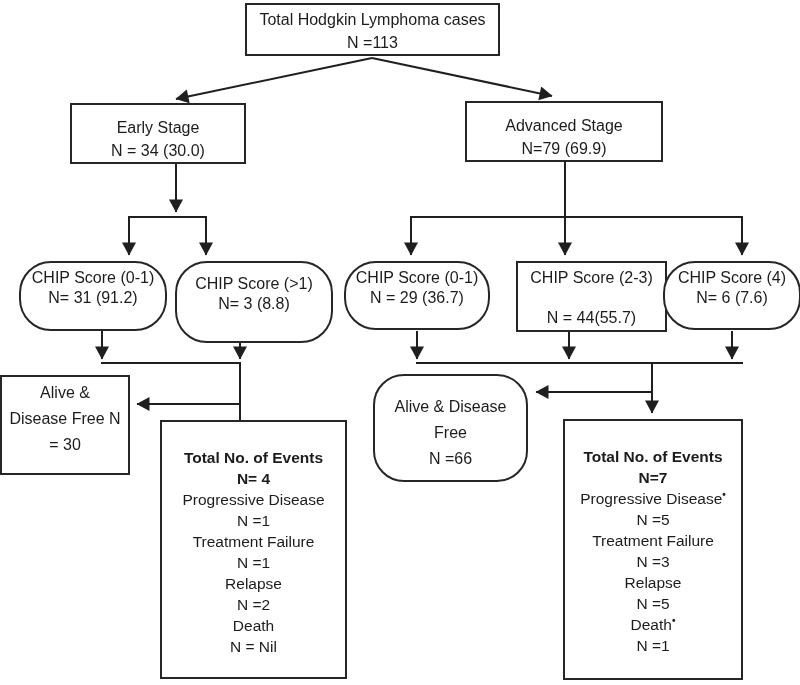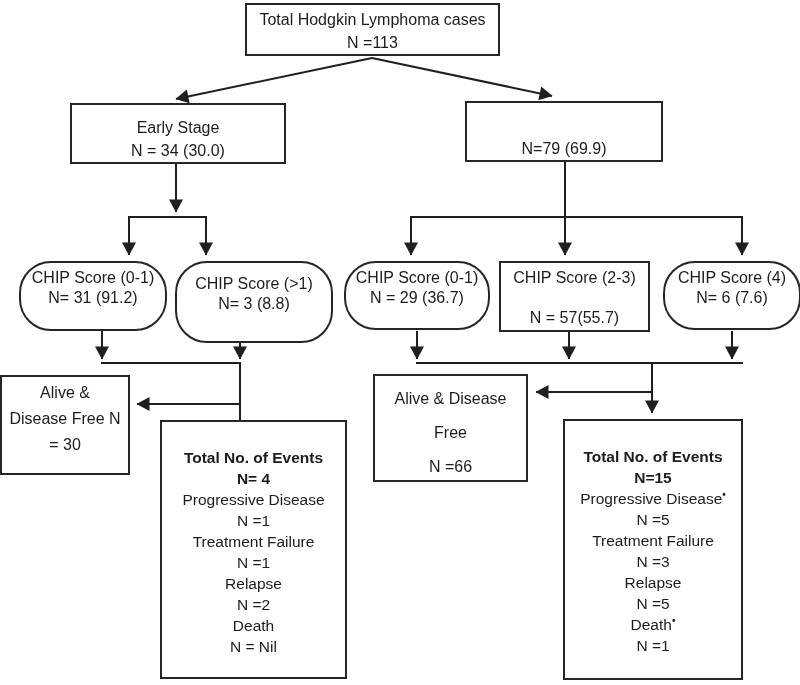--- a/index.html
+++ b/index.html
@@ -29,27 +29,27 @@
     text-align: center;
     font-size: 16px;
   }
   .node .ln { line-height: 23px; white-space: nowrap; }
 
   .stage .ln { line-height: 23px; }
 
   .chip { justify-content: center; padding-bottom: 16px; border-radius: 32px; }
   .chip .ln { line-height: 20px; }
 
-  .chip-mid { justify-content: space-between; padding: 5px 0 2px 0; }
+  .chip-mid { justify-content: space-between; padding: 5px 0 2px 0; margin-left: 17px; }
   .chip-mid .ln { line-height: 20px; }
 
   .alive-early { justify-content: center; padding-bottom: 12px; }
   .alive-early .ln { line-height: 26px; }
 
-  .alive-adv { justify-content: space-between; padding-top: 10px; }
+  .alive-adv { justify-content: center; padding-top: 10px; border-radius: 31px; }
   .alive-adv .ln { line-height: 26px; }
 
   .events {
     justify-content: flex-start;
     padding-top: 25px;
     font-size: 15.5px;
   }
   .events .ln { line-height: 21px; }
   .bold { font-weight: bold; }
   sup.star { font-size: 10px; line-height: 0; vertical-align: super; font-weight: bold; }
@@ -94,47 +94,48 @@
       <line x1="652" y1="363" x2="652" y2="413" marker-end="url(#arw)"></line>
       <line x1="652" y1="392" x2="536" y2="392" marker-end="url(#arw)"></line>
     </g>
   </svg>
 
   <div class="node" style="left:245px; top:3px; width:255px; height:53px;">
     <div class="ln">Total Hodgkin Lymphoma cases</div>
     <div class="ln">N =113</div>
   </div>
 
-  <div class="node stage" style="left:70px; top:103px; width:216px; height:61px;">
+  <div class="node stage" style="left:70px; top:103px; width:176px; height:61px;">
     <div class="ln">Early Stage</div>
     <div class="ln">N = 34 (30.0)</div>
   </div>
 
   <div class="node stage" style="left:465px; top:101px; width:198px; height:61px;">
+    <div class="ln">Advanced Stage</div>
     <div class="ln">N=79 (69.9)</div>
   </div>
 
   <div class="node chip" style="left:19px; top:261px; width:148px; height:70px;">
     <div class="ln">CHIP Score (0-1)</div>
     <div class="ln">N= 31 (91.2)</div>
   </div>
 
   <div class="node chip" style="left:175px; top:261px; width:158px; height:82px;">
     <div class="ln">CHIP Score (&gt;1)</div>
     <div class="ln">N= 3 (8.8)</div>
   </div>
 
   <div class="node chip" style="left:344px; top:261px; width:146px; height:69px;">
     <div class="ln">CHIP Score (0-1)</div>
     <div class="ln">N = 29 (36.7)</div>
   </div>
 
   <div class="node chip-mid" style="left:499px; top:261px; width:151px; height:71px;">
     <div class="ln">CHIP Score (2-3)</div>
-    <div class="ln">N = 57(55.7)</div>
+    <div class="ln">N = 44(55.7)</div>
   </div>
 
   <div class="node chip" style="left:663px; top:261px; width:138px; height:69px;">
     <div class="ln">CHIP Score (4)</div>
     <div class="ln">N= 6 (7.6)</div>
   </div>
 
   <div class="node alive-early" style="left:0; top:375px; width:130px; height:100px;">
     <div class="ln">Alive &amp;</div>
     <div class="ln">Disease Free N</div>
@@ -155,21 +156,21 @@
   </div>
 
   <div class="node alive-adv" style="left:373px; top:374px; width:155px; height:108px;">
     <div class="ln">Alive &amp; Disease</div>
     <div class="ln">Free</div>
     <div class="ln">N =66</div>
   </div>
 
   <div class="node events" style="left:563px; top:419px; width:180px; height:261px;">
     <div class="ln bold">Total No. of Events</div>
-    <div class="ln bold">N=15</div>
+    <div class="ln bold">N=7</div>
     <div class="ln"><span>Progressive Disease</span><sup class="star">•</sup></div>
     <div class="ln">N =5</div>
     <div class="ln">Treatment Failure</div>
     <div class="ln">N =3</div>
     <div class="ln">Relapse</div>
     <div class="ln">N =5</div>
     <div class="ln"><span>Death</span><sup class="star">•</sup></div>
     <div class="ln">N =1</div>
   </div>
 

